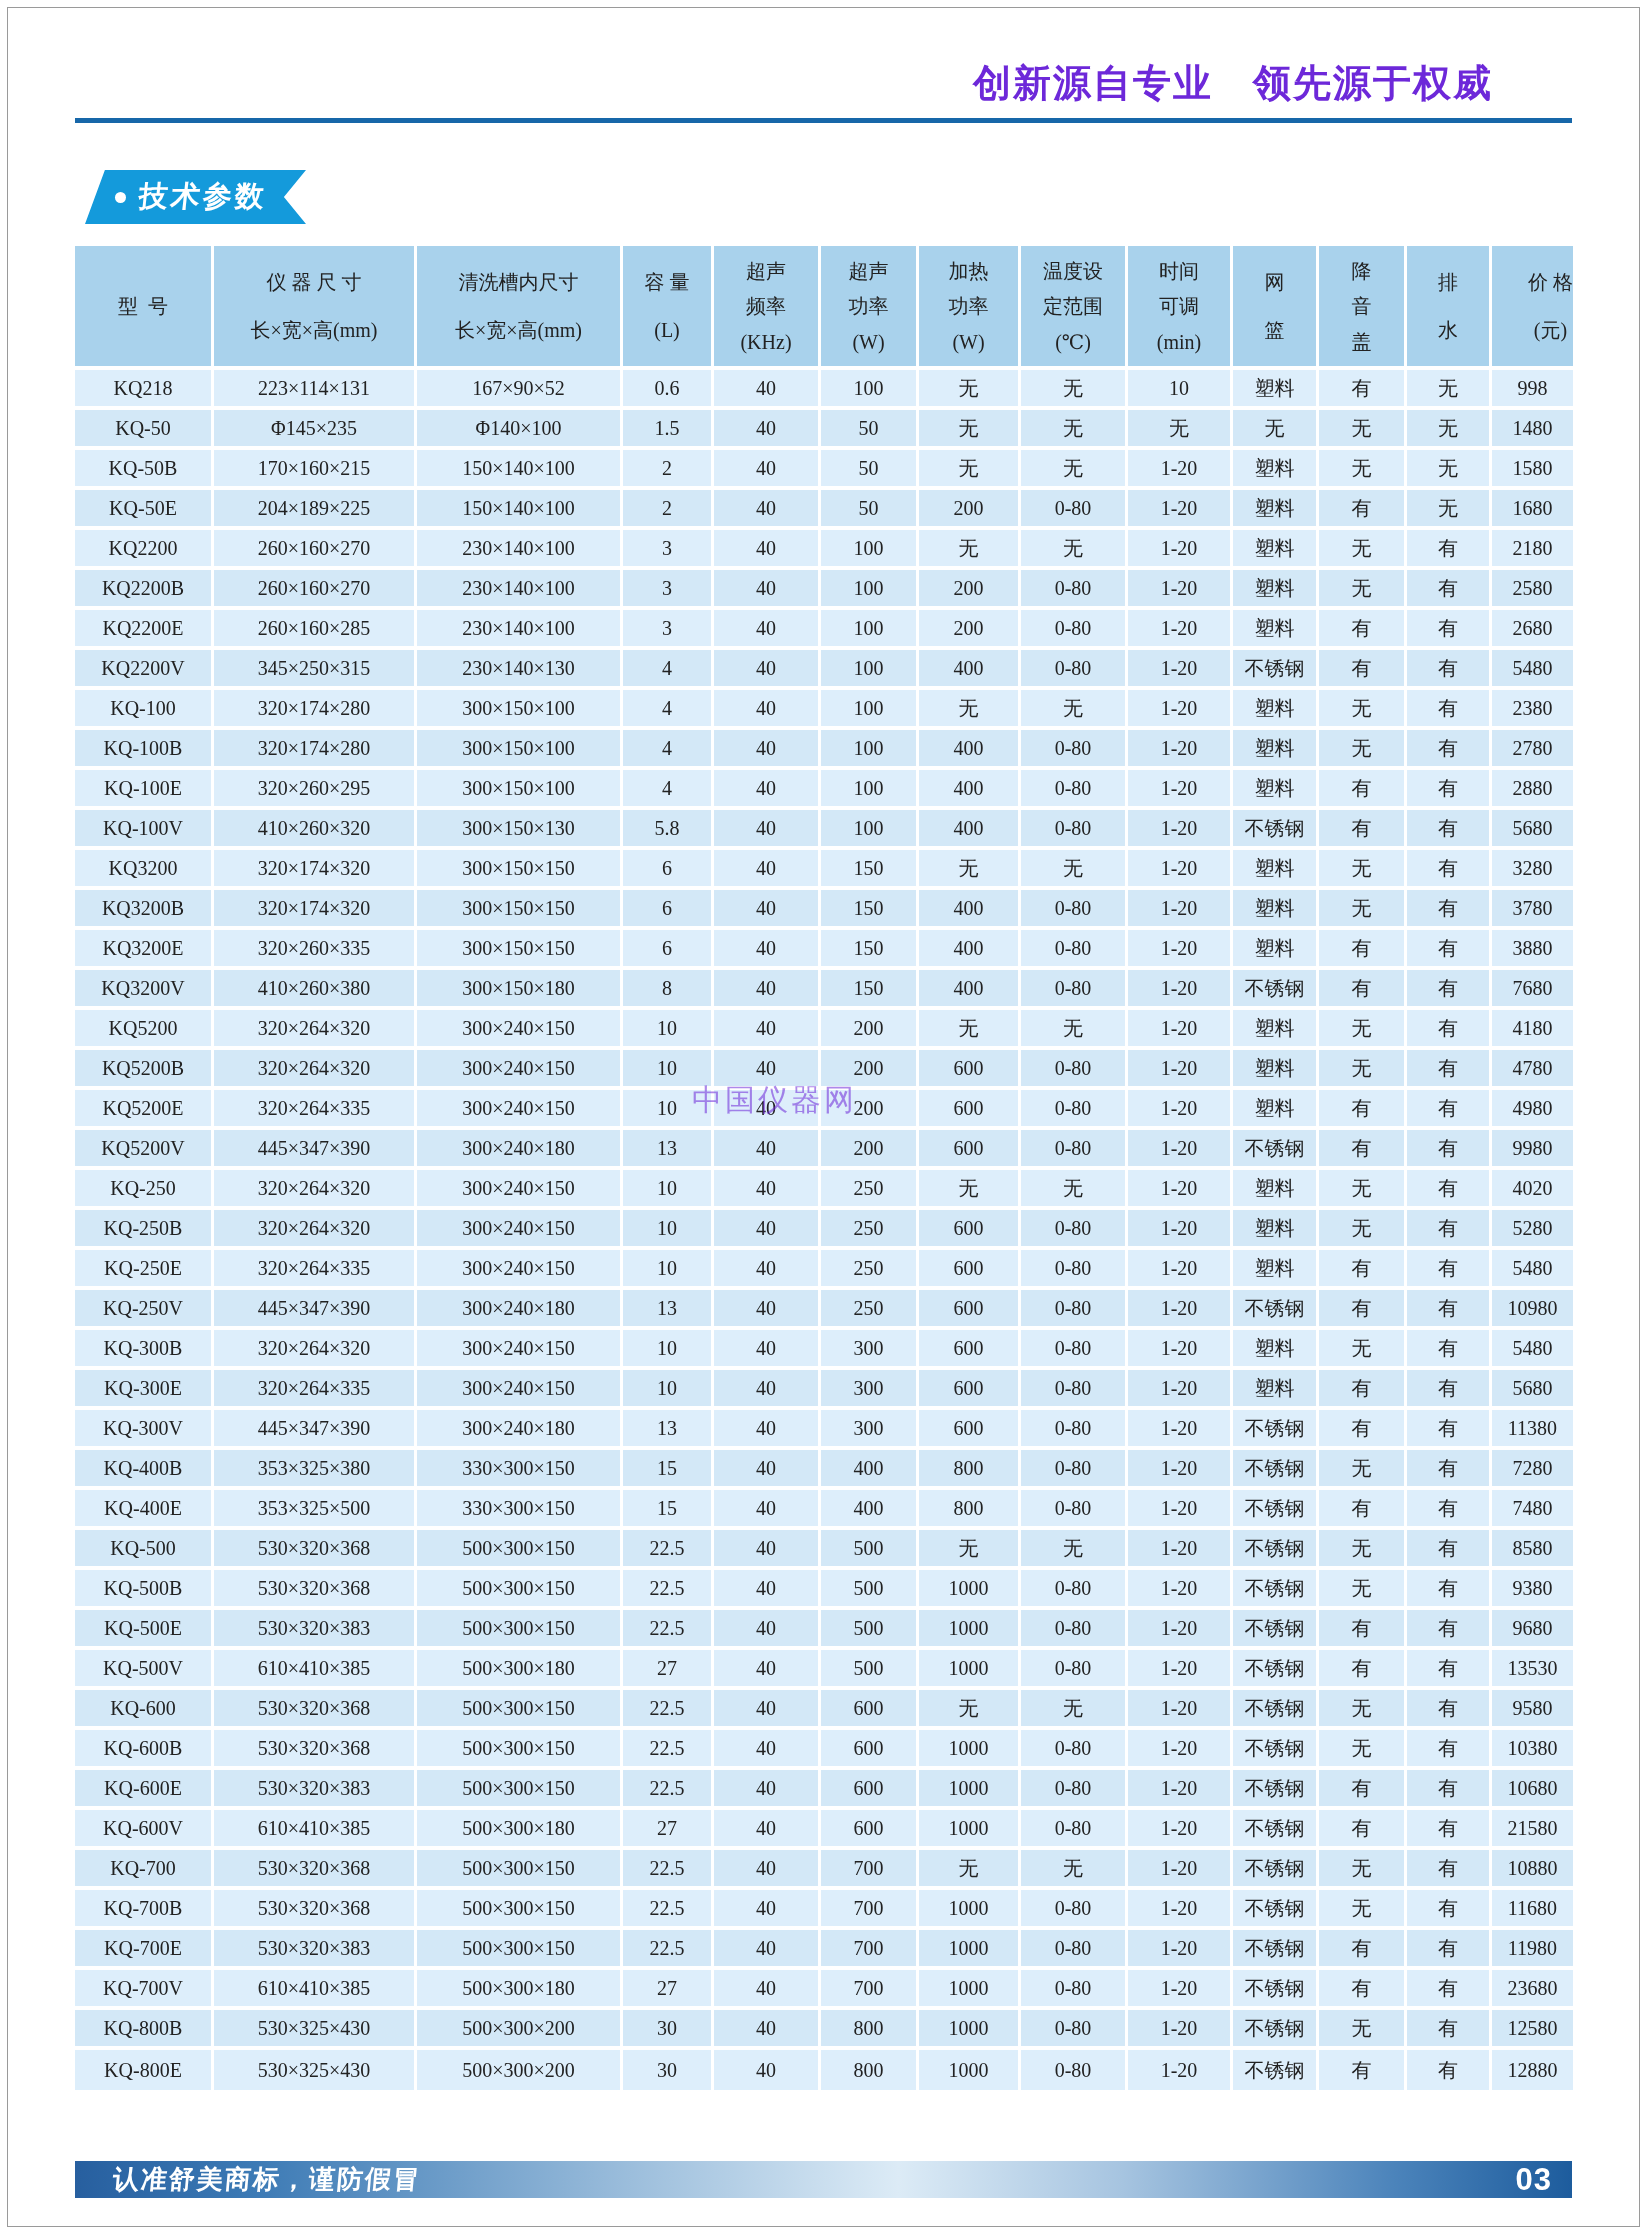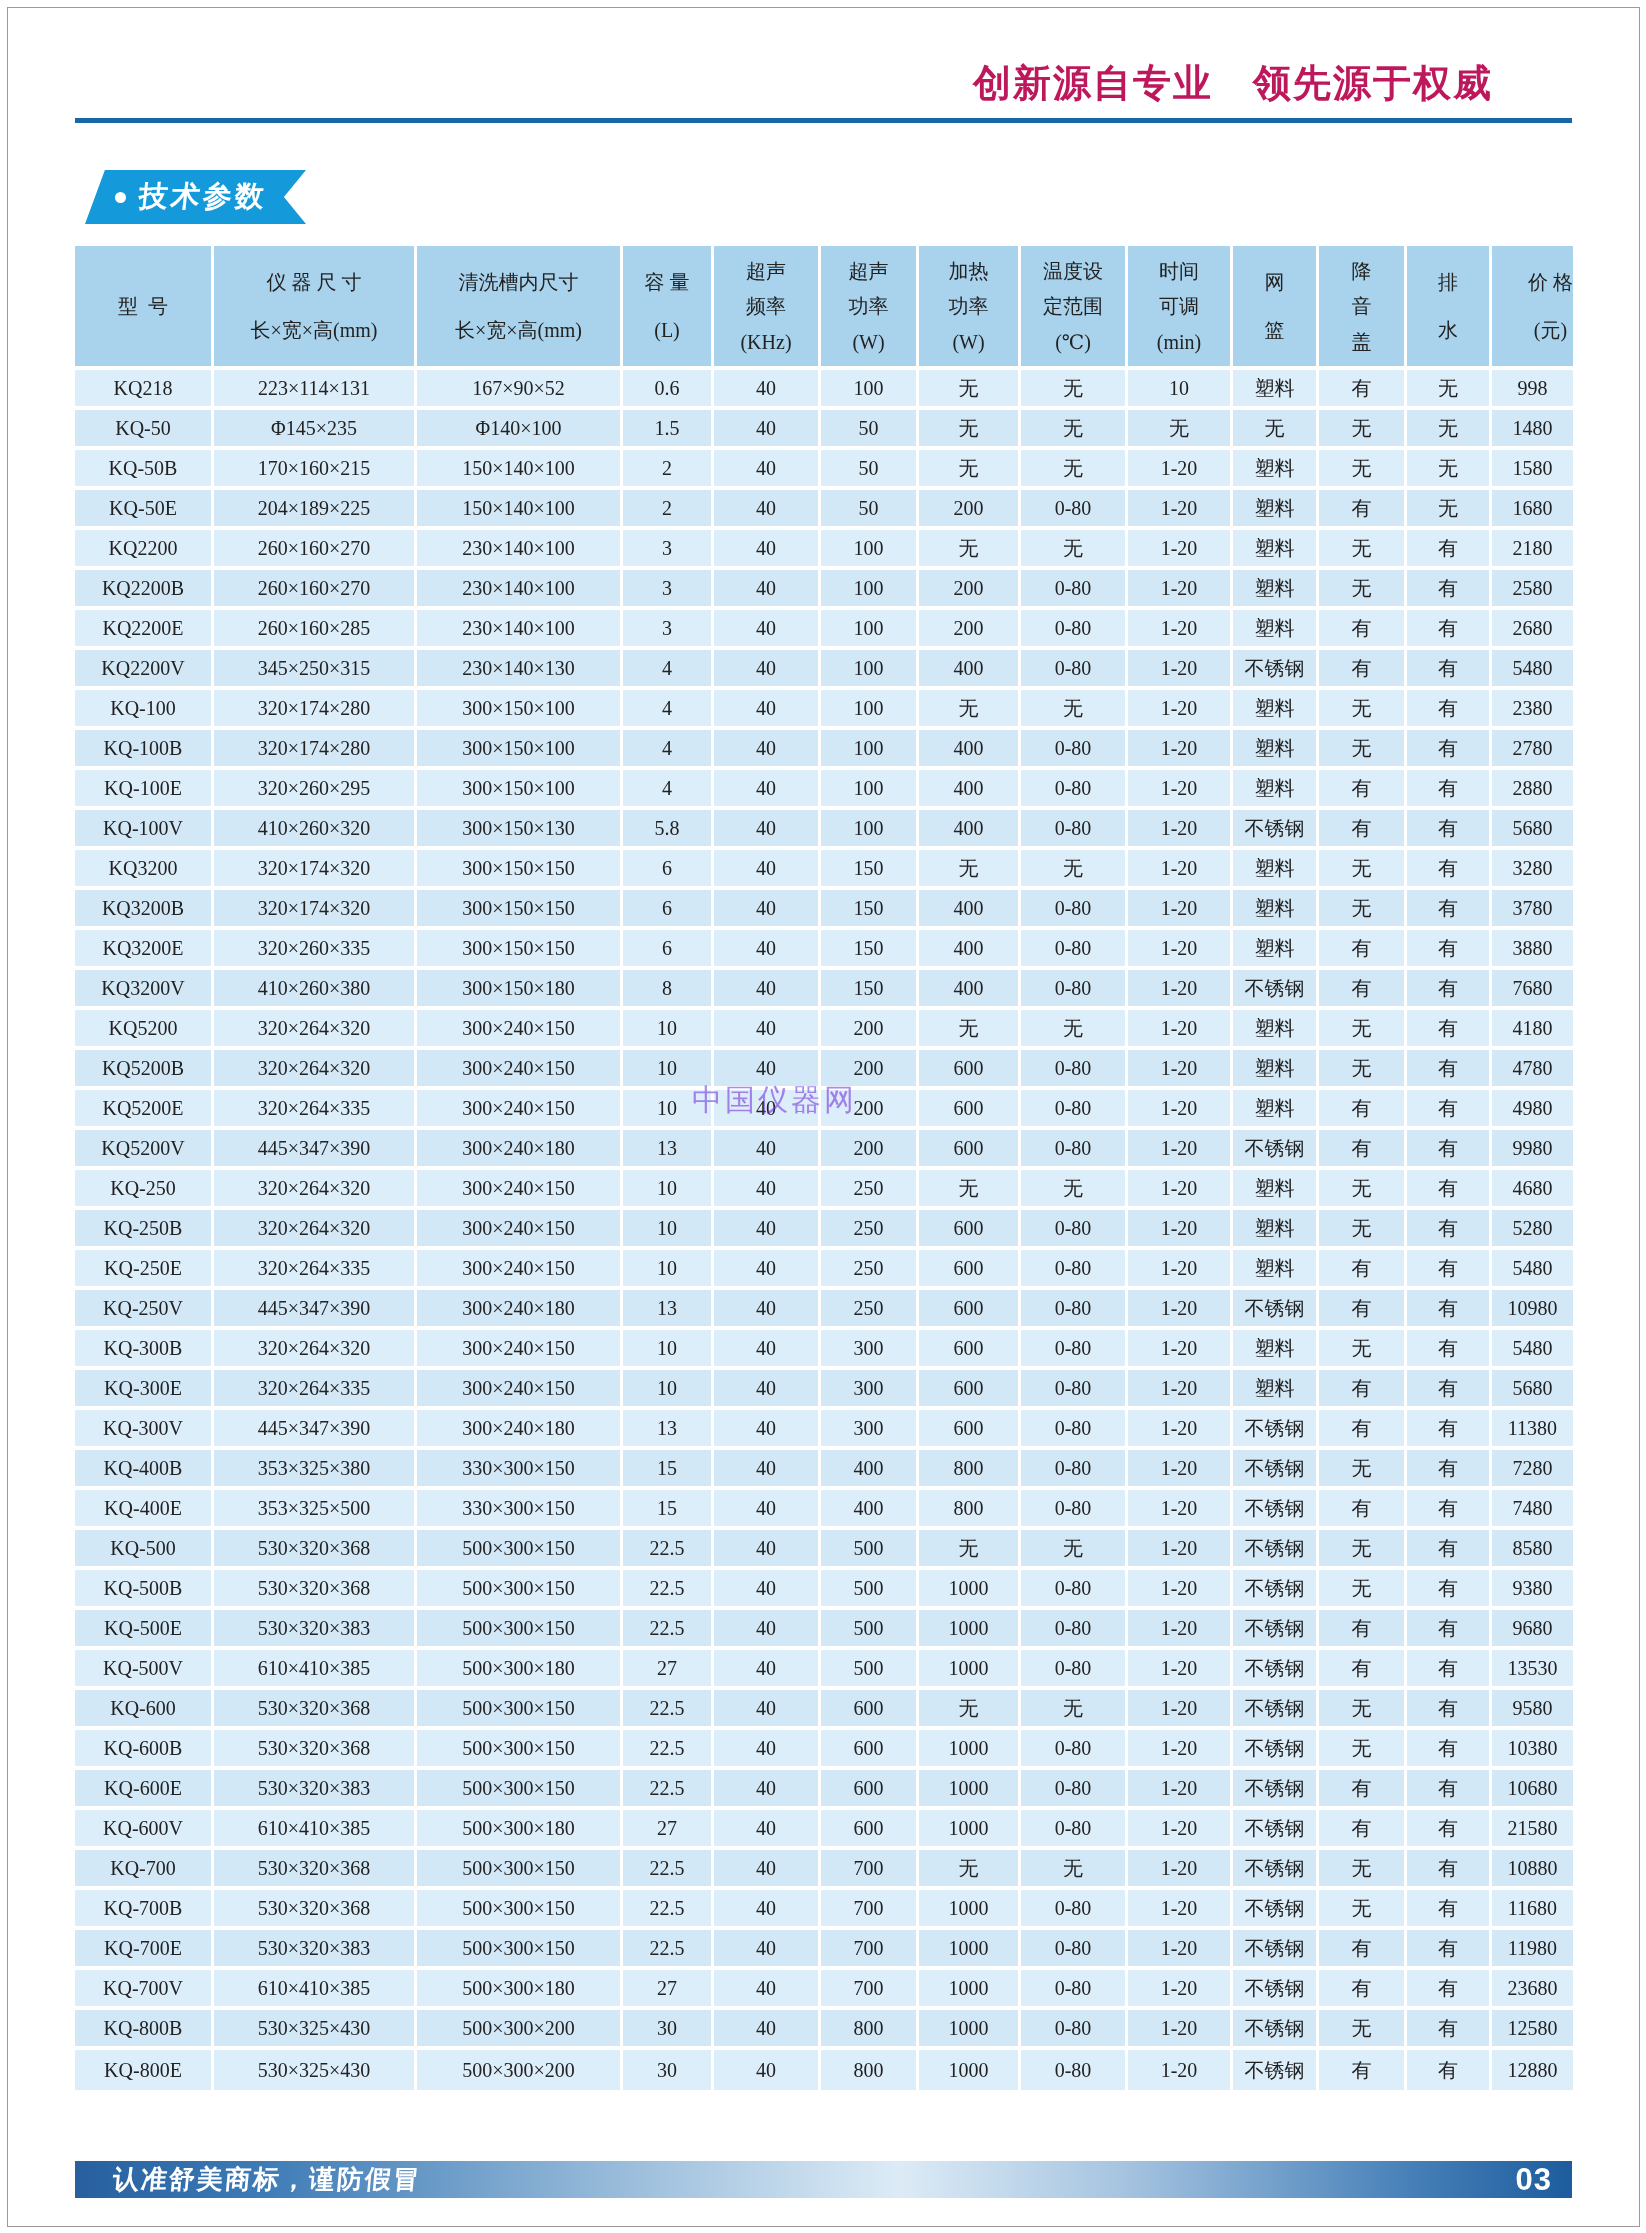--- a/index.html
+++ b/index.html
@@ -6,21 +6,21 @@
   body{
     width:1647px;height:2234px;position:relative;background:#ffffff;overflow:hidden;
     font-family:"Liberation Serif","DejaVu Serif",serif;color:#2a2a2a;
   }
   .page-border{position:absolute;left:7px;top:7px;right:7px;bottom:7px;border:1px solid #9a9a9a;pointer-events:none;}
 
   
   .slogan{
     position:absolute;top:58px;right:154px;
     font-family:"Liberation Sans","DejaVu Sans",sans-serif;
-    font-weight:bold;font-size:38px;letter-spacing:2px;color:#be185d;white-space:pre;
+    font-weight:bold;font-size:38px;letter-spacing:2px;color:#6d28d9;white-space:pre;
   }
   .rule{position:absolute;left:75px;top:118px;width:1497px;height:5px;background:#1767a9;}
 
   
   .banner{
     position:absolute;left:85px;top:170px;width:221px;height:54px;background:#149adb;
     clip-path:polygon(9% 0,100% 0,90% 50%,100% 100%,0 100%);
     display:flex;align-items:center;
   }
   .banner .dot{width:11px;height:11px;border-radius:50%;background:#ffffff;margin-left:30px;flex:0 0 auto;}
@@ -491,21 +491,21 @@
           <td>300×240×150</td>
           <td>10</td>
           <td>40</td>
           <td>250</td>
           <td>无</td>
           <td>无</td>
           <td>1-20</td>
           <td>塑料</td>
           <td>无</td>
           <td>有</td>
-          <td>4680</td>
+          <td>4020</td>
         </tr>
         <tr>
           <td>KQ-250B</td>
           <td>320×264×320</td>
           <td>300×240×150</td>
           <td>10</td>
           <td>40</td>
           <td>250</td>
           <td>600</td>
           <td>0-80</td>

